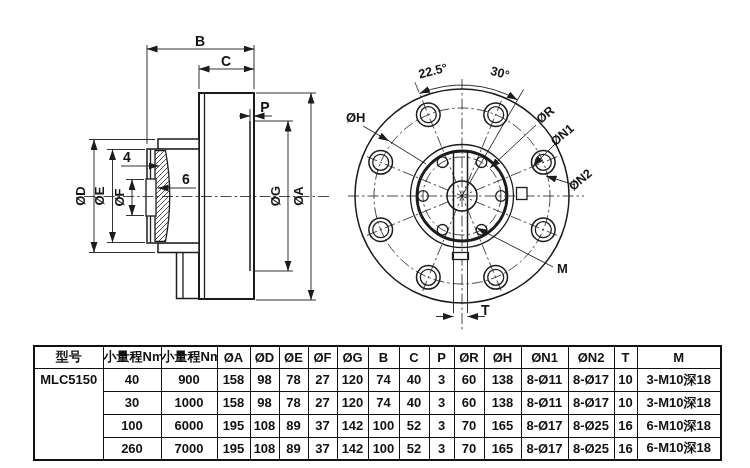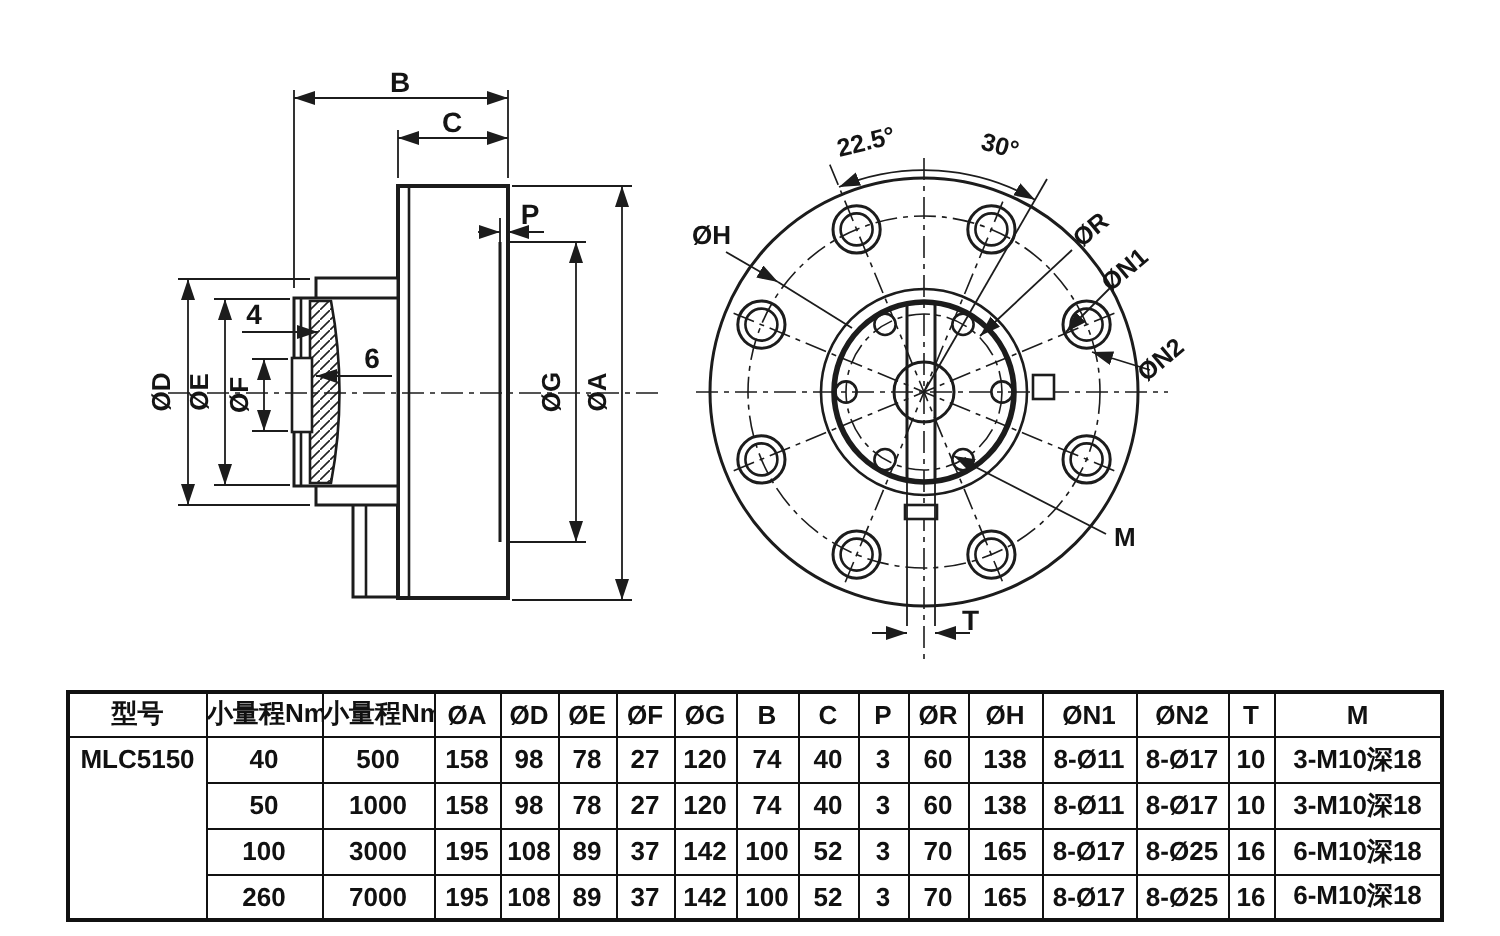--- a/index.html
+++ b/index.html
@@ -214,57 +214,57 @@
     <th>ØR</th>
     <th>ØH</th>
     <th>ØN1</th>
     <th>ØN2</th>
     <th>T</th>
     <th>M</th>
   </tr>
   <tr>
     <td class="model" rowspan="4">MLC5150</td>
     <td>40</td>
-    <td>500</td>
+    <td>900</td>
     <td>158</td>
     <td>98</td>
     <td>78</td>
     <td>27</td>
     <td>120</td>
     <td>74</td>
     <td>40</td>
     <td>3</td>
     <td>60</td>
     <td>138</td>
     <td>8-Ø11</td>
     <td>8-Ø17</td>
     <td>10</td>
     <td>3-M10深18</td>
   </tr>
   <tr>
-    <td>50</td>
+    <td>30</td>
     <td>1000</td>
     <td>158</td>
     <td>98</td>
     <td>78</td>
     <td>27</td>
     <td>120</td>
     <td>74</td>
     <td>40</td>
     <td>3</td>
     <td>60</td>
     <td>138</td>
     <td>8-Ø11</td>
     <td>8-Ø17</td>
     <td>10</td>
     <td>3-M10深18</td>
   </tr>
   <tr>
     <td>100</td>
-    <td>3000</td>
+    <td>6000</td>
     <td>195</td>
     <td>108</td>
     <td>89</td>
     <td>37</td>
     <td>142</td>
     <td>100</td>
     <td>52</td>
     <td>3</td>
     <td>70</td>
     <td>165</td>

